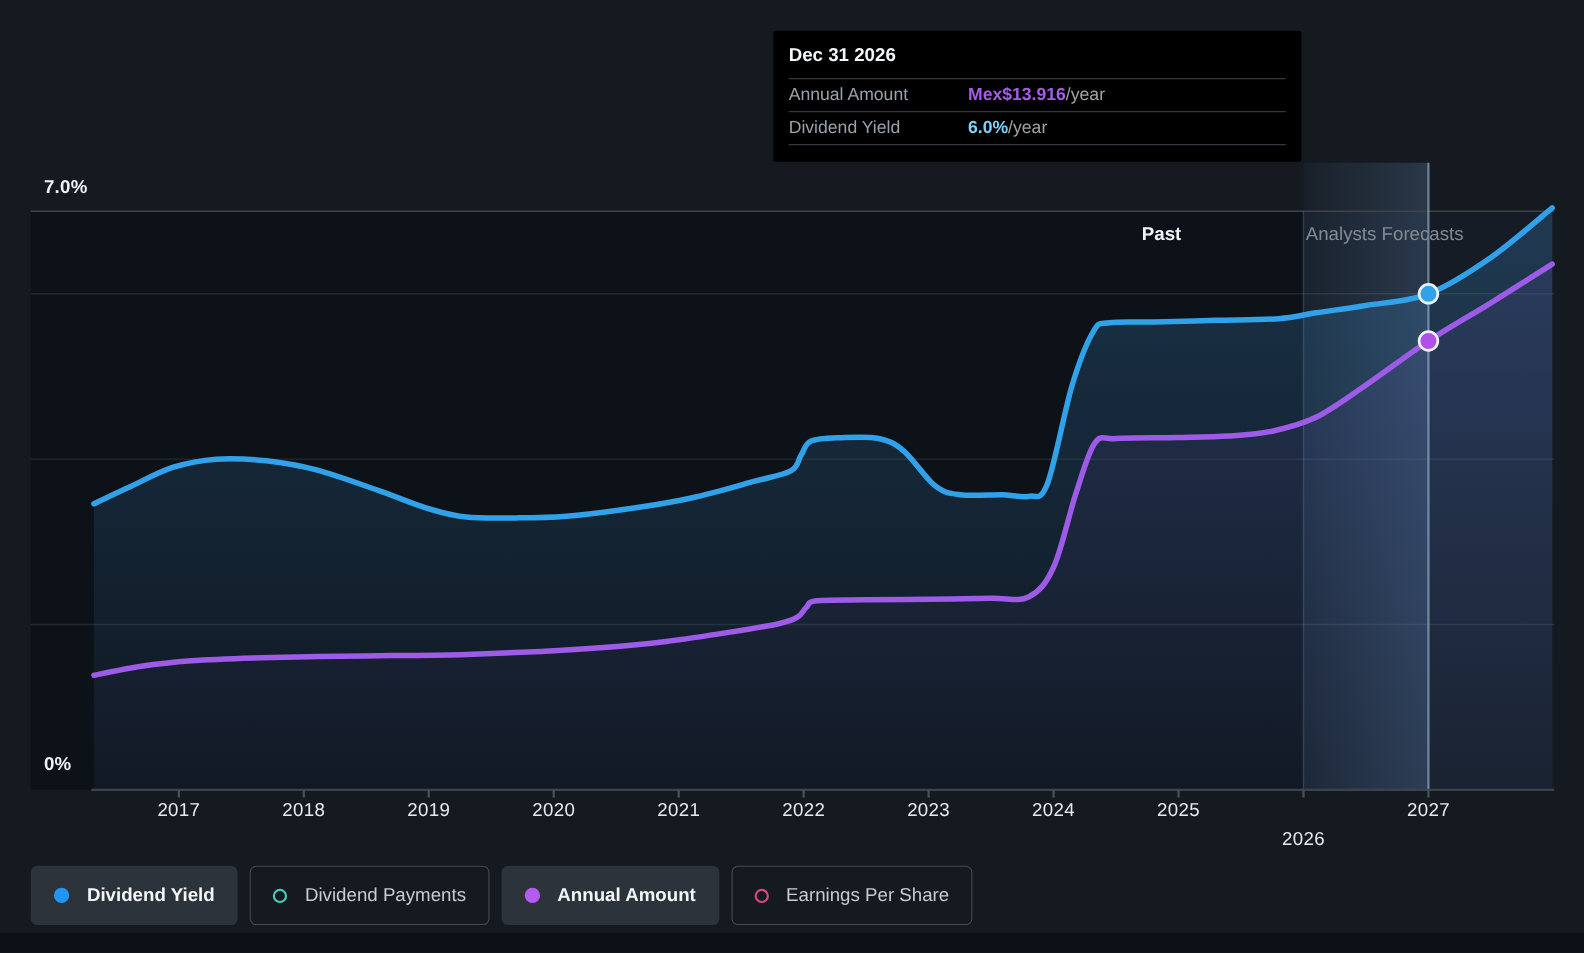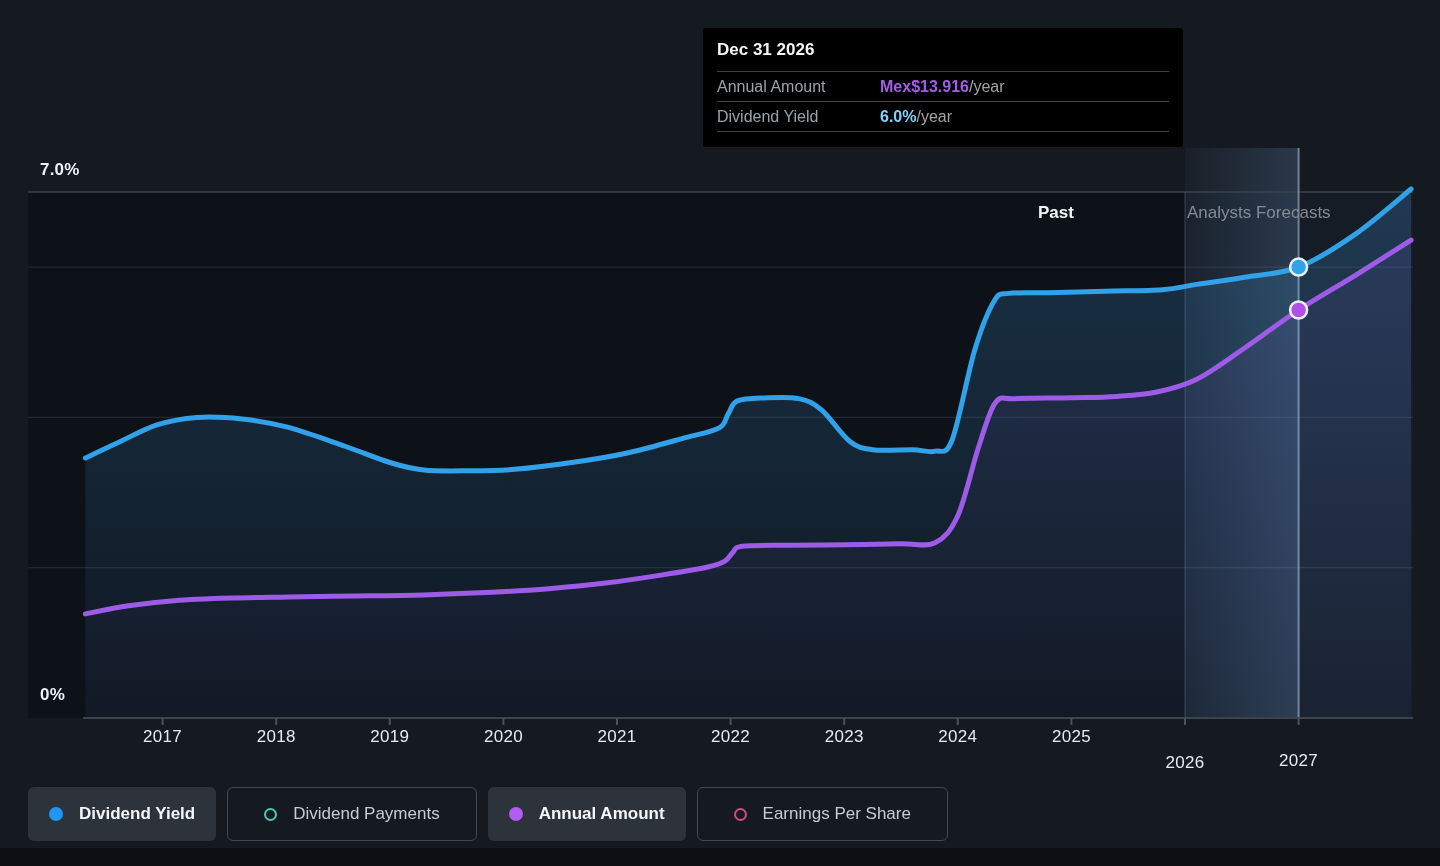--- a/index.html
+++ b/index.html
@@ -43,21 +43,21 @@
   .tt-row-suffix { color:#a3a3a3; }
 
   
   .legend-bar { position:absolute; left:28px; top:787px; display:flex; gap:11px; z-index:4; }
   .legend-btn {
     display:inline-flex; align-items:center; gap:16px; height:54px;
     padding:0 21px; border-radius:6px; font-family:"Liberation Sans", sans-serif;
     font-size:17px; cursor:pointer; background:transparent; border:none;
   }
   .legend-btn.filled { background:#2d333b; color:#f4f6f8; font-weight:700; }
-  .legend-btn.outlined { border:1px solid #434a52; color:#c6ccd2; font-weight:400; padding:0 36px; }
+  .legend-btn.outlined { border:1px solid #434a52; color:#c6ccd2; font-weight:400; padding:0 20px; }
   .legend-dot { width:14px; height:14px; border-radius:50%; flex:0 0 auto; }
   .legend-ring { width:13px; height:13px; border-radius:50%; border:2.5px solid; background:transparent; flex:0 0 auto; }
 
   .bottom-strip { position:absolute; left:0; top:848px; width:1440px; height:18px; background:#0c1015; z-index:2; }
 </style>
 </head>
 <body>
 
 <div class="page">
 
@@ -124,21 +124,21 @@
       <span class="x-tick-label" style="left: 162.6px;">2017</span>
       <span class="x-tick-label" style="left: 276.2px;">2018</span>
       <span class="x-tick-label" style="left: 389.8px;">2019</span>
       <span class="x-tick-label" style="left: 503.4px;">2020</span>
       <span class="x-tick-label" style="left: 617px;">2021</span>
       <span class="x-tick-label" style="left: 730.6px;">2022</span>
       <span class="x-tick-label" style="left: 844.2px;">2023</span>
       <span class="x-tick-label" style="left: 957.8px;">2024</span>
       <span class="x-tick-label" style="left: 1071.4px;">2025</span>
       <span class="x-tick-label" style="left: 1185px; margin-top: 26px;">2026</span>
-      <span class="x-tick-label" style="left: 1298.6px; margin-top: 24px;">2027</span>
+      <span class="x-tick-label" style="left: 1298.6px;">2027</span>
     </div>
 
   <div class="tooltip">
     <div class="tt-title">Dec 31 2026</div>
     <div id="tt-rows">
         <div class="tt-row">
           <span class="tt-row-label">Annual Amount</span>
           <span class="tt-row-value" style="color: rgb(165, 92, 232);">Mex$13.916</span>
           <span class="tt-row-suffix">/year</span>
         </div>

